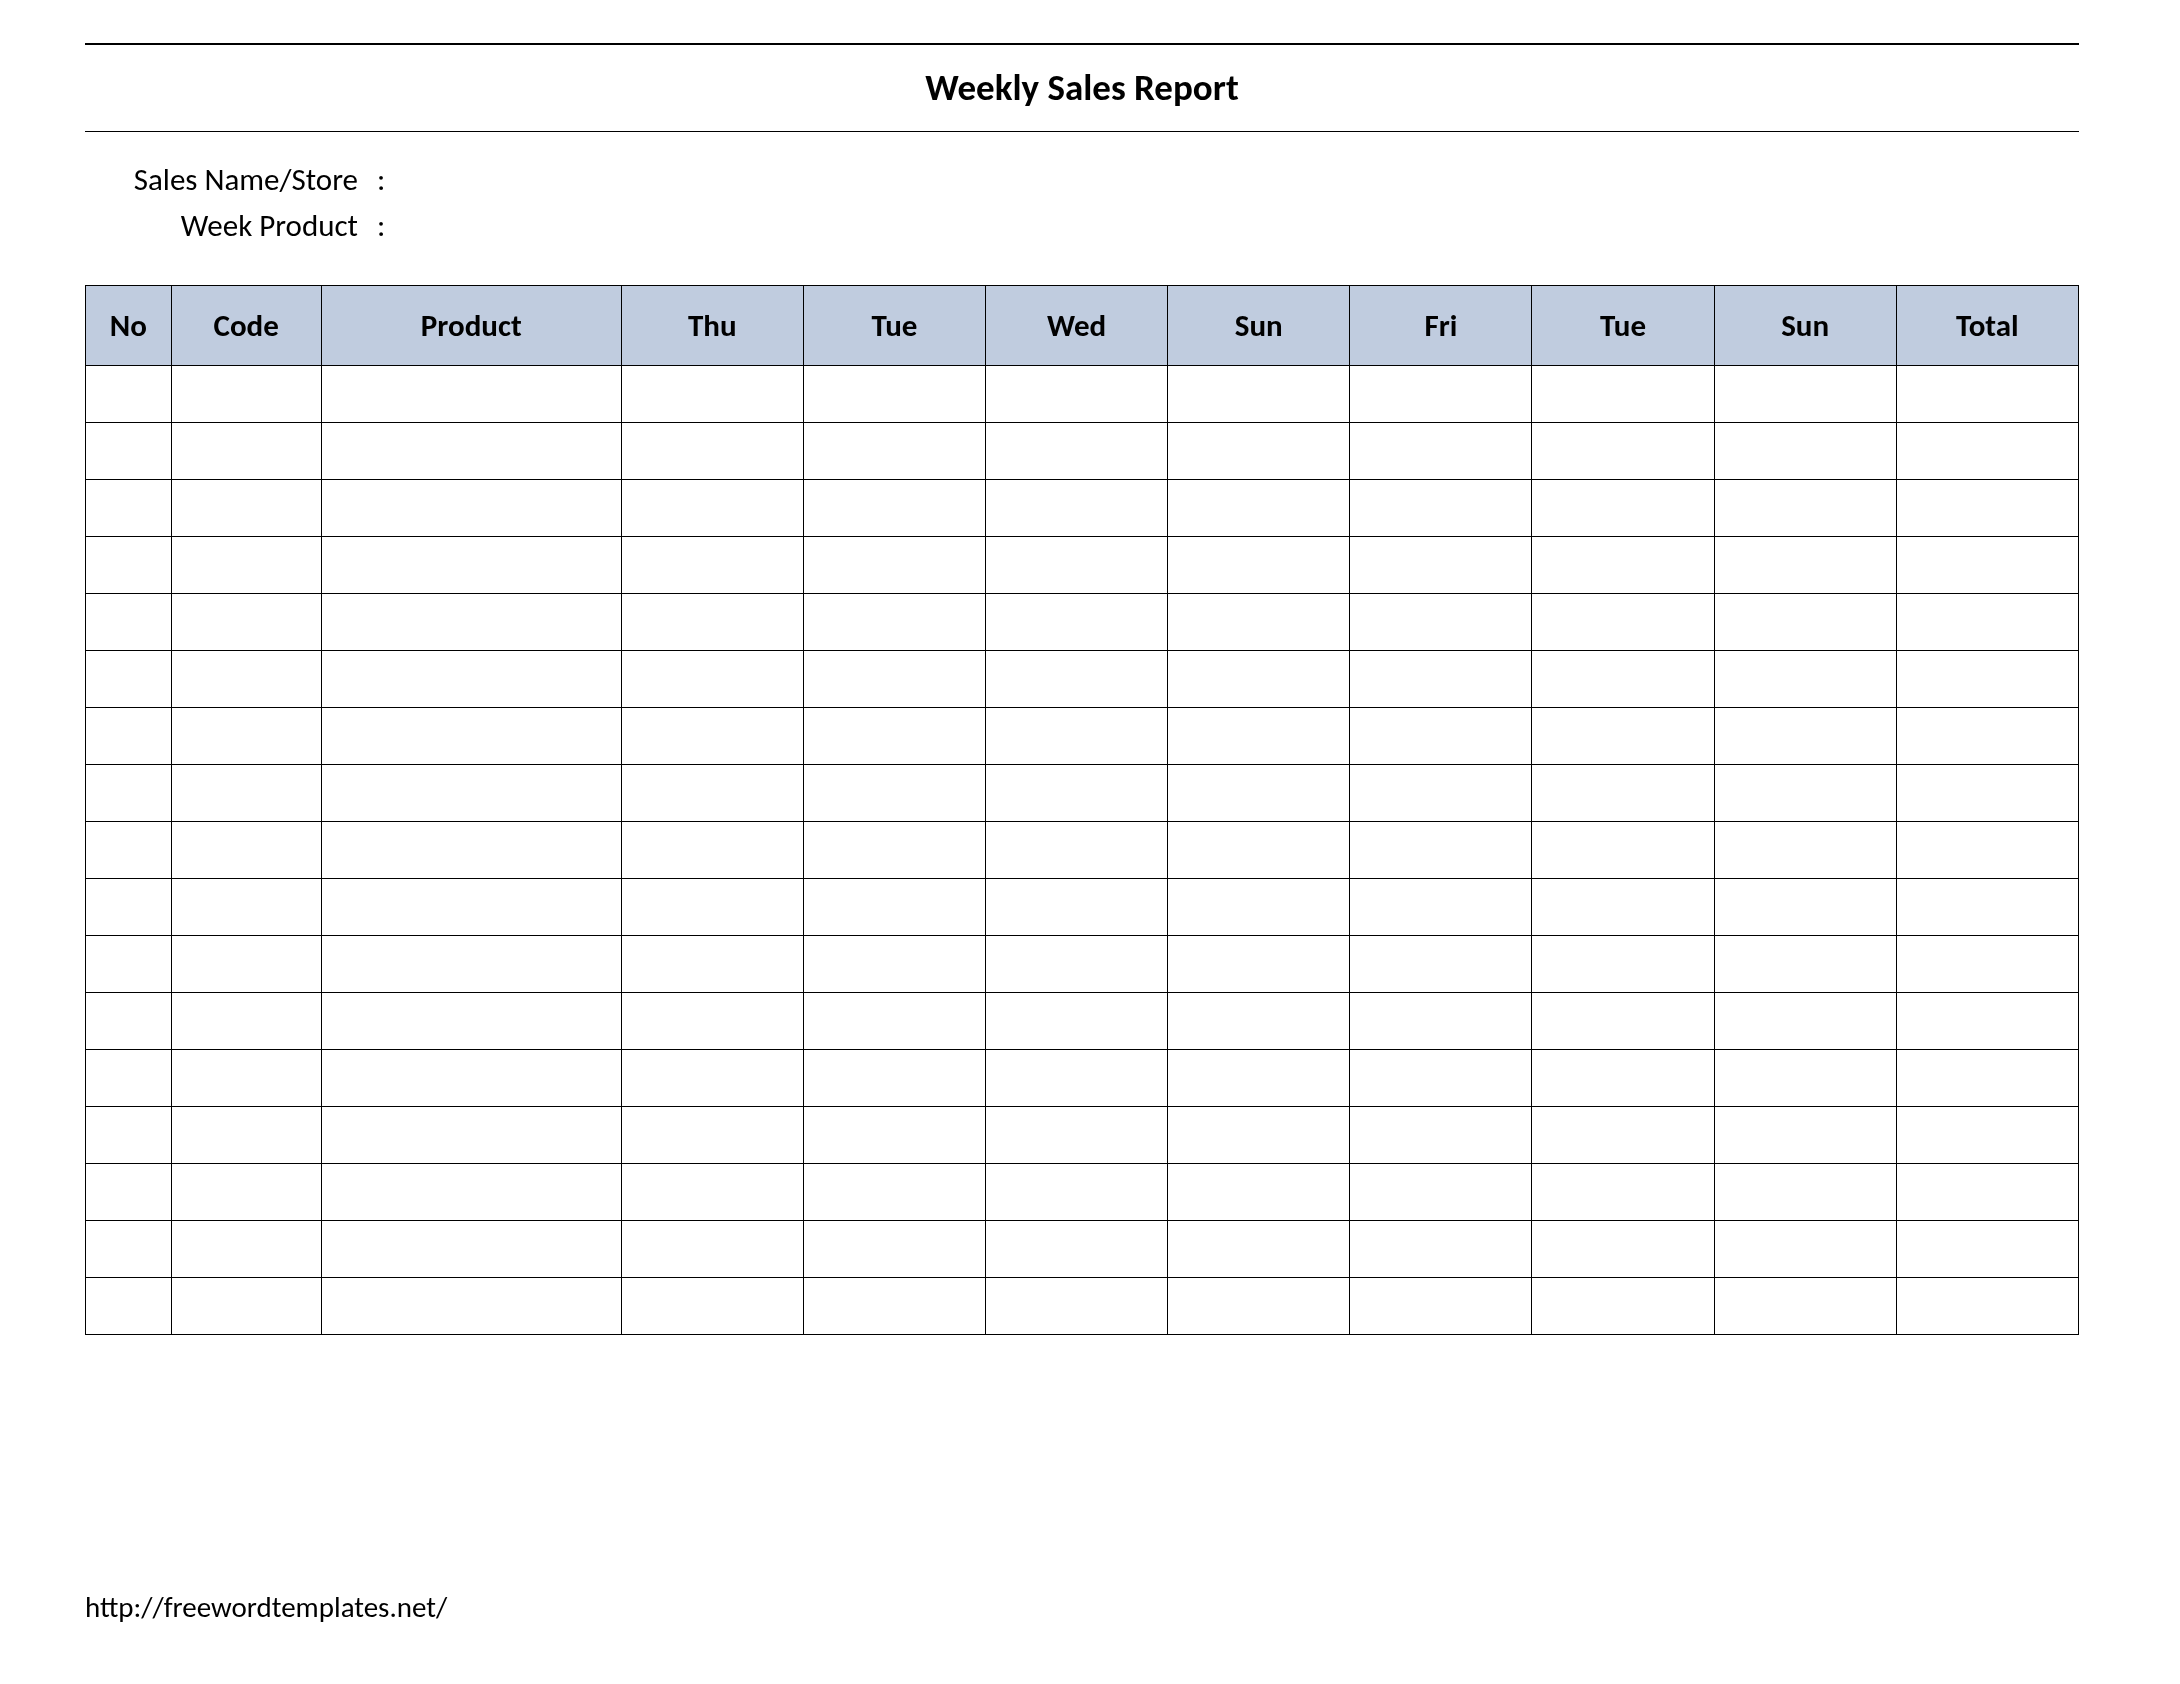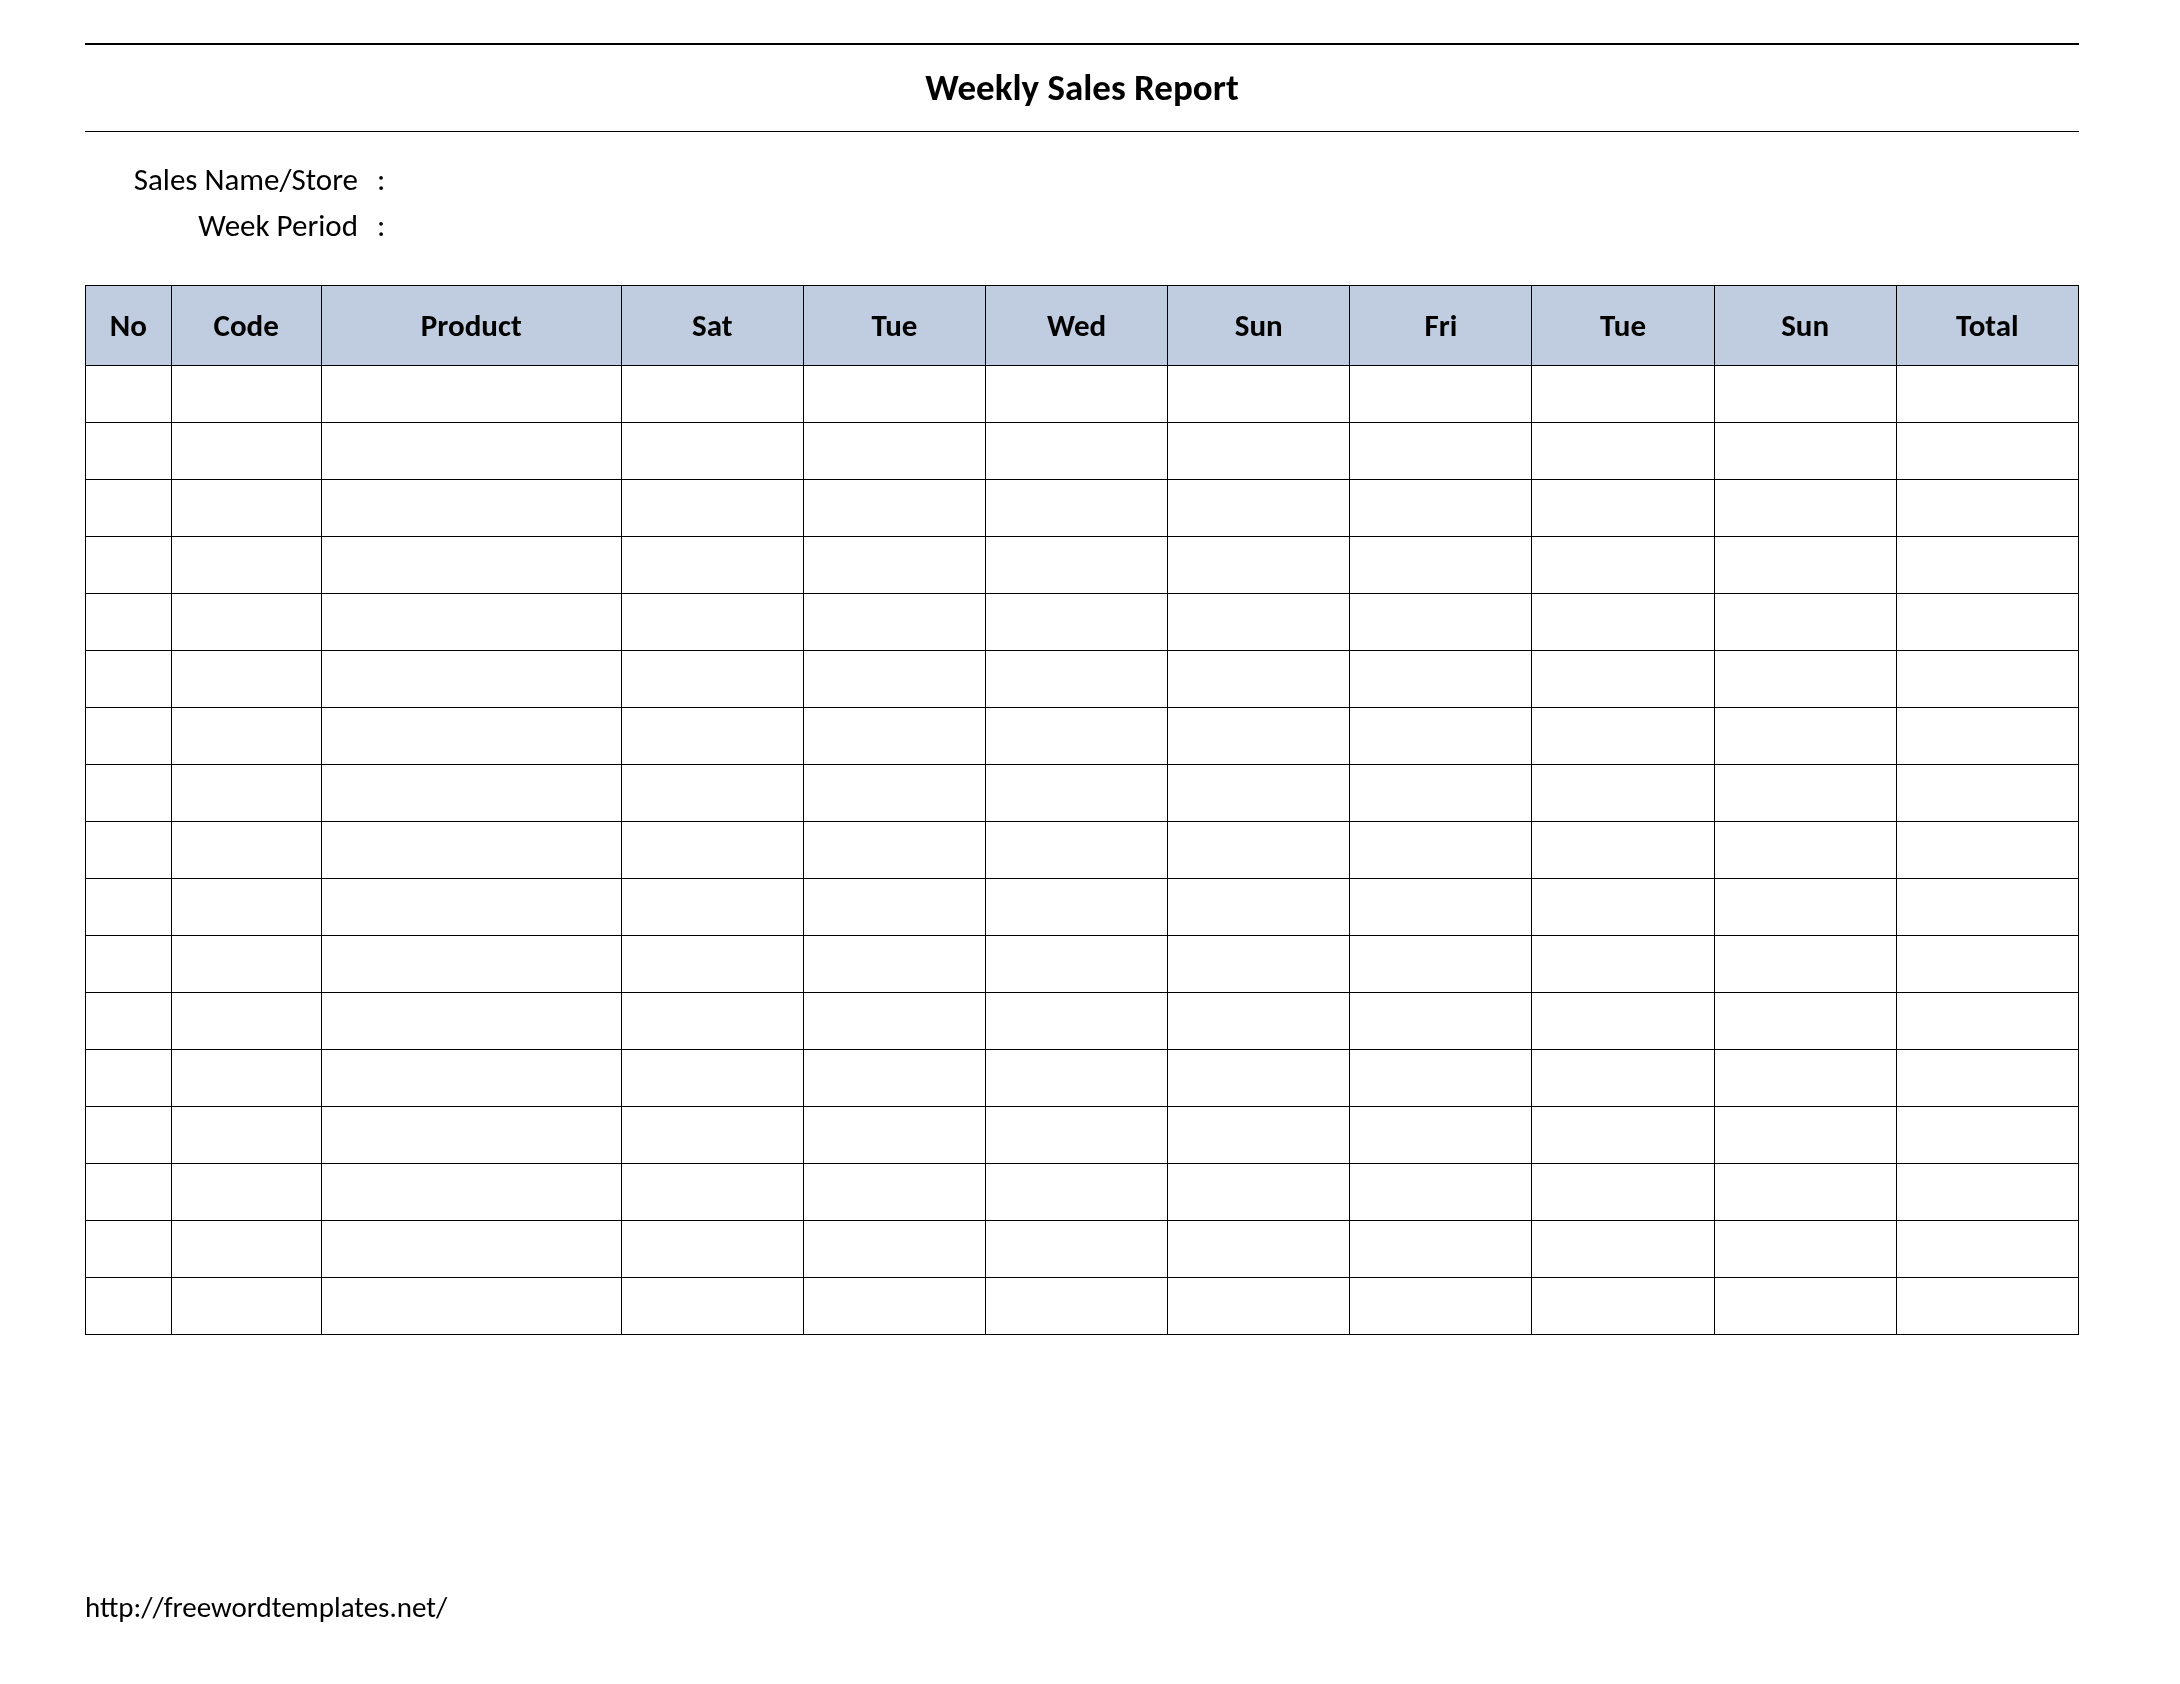--- a/index.html
+++ b/index.html
@@ -85,21 +85,21 @@
   <div class="title-rule-top"></div>
   <div class="title">Weekly Sales Report</div>
   <div class="title-rule-bottom"></div>
 
   <div class="meta">
     <div class="meta-row">
       <span class="meta-label">Sales Name/Store</span>
       <span class="meta-colon">:</span>
     </div>
     <div class="meta-row">
-      <span class="meta-label">Week  Period</span>
+      <span class="meta-label">Week  Product</span>
       <span class="meta-colon">:</span>
     </div>
   </div>
 
   <table class="report">
     <colgroup>
       <col class="col-no">
       <col class="col-code">
       <col class="col-prod">
       <col class="col-day">
@@ -109,21 +109,21 @@
       <col class="col-day">
       <col class="col-day">
       <col class="col-day">
       <col class="col-total">
     </colgroup>
     <thead>
       <tr>
         <th>No</th>
         <th>Code</th>
         <th>Product</th>
-        <th>Sat</th>
+        <th>Thu</th>
         <th>Tue</th>
         <th>Wed</th>
         <th>Sun</th>
         <th>Fri</th>
         <th>Tue</th>
         <th>Sun</th>
         <th>Total</th>
       </tr>
     </thead>
     <tbody id="table-body">

